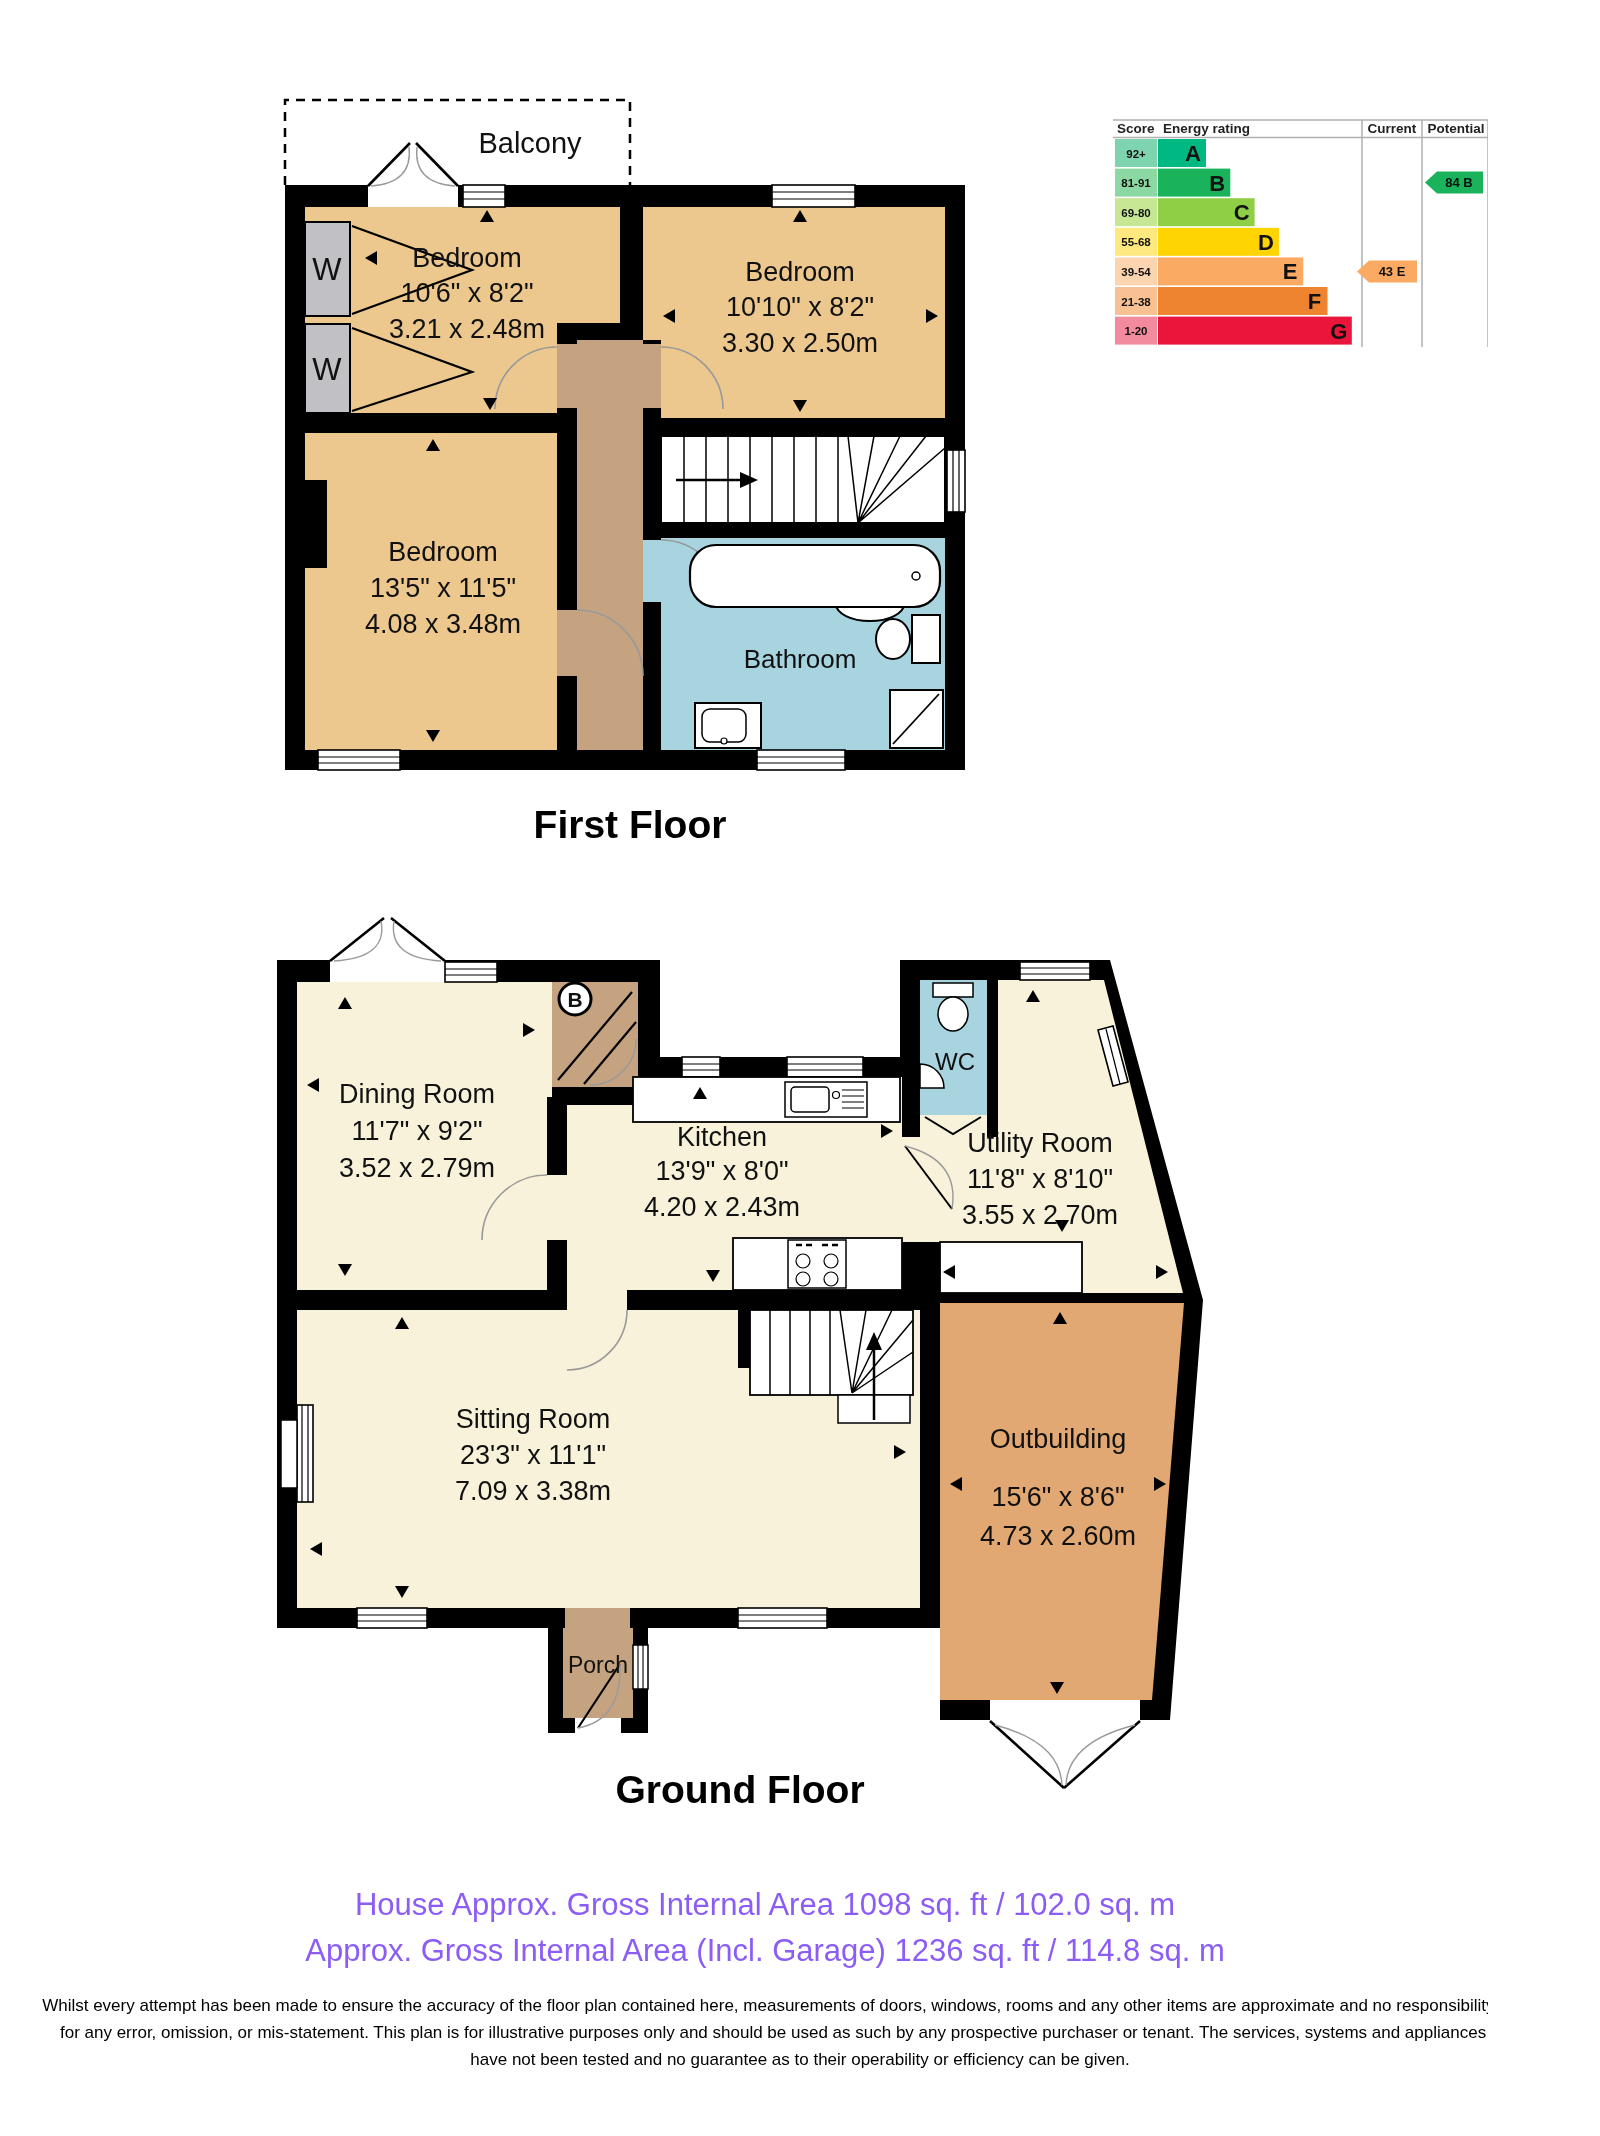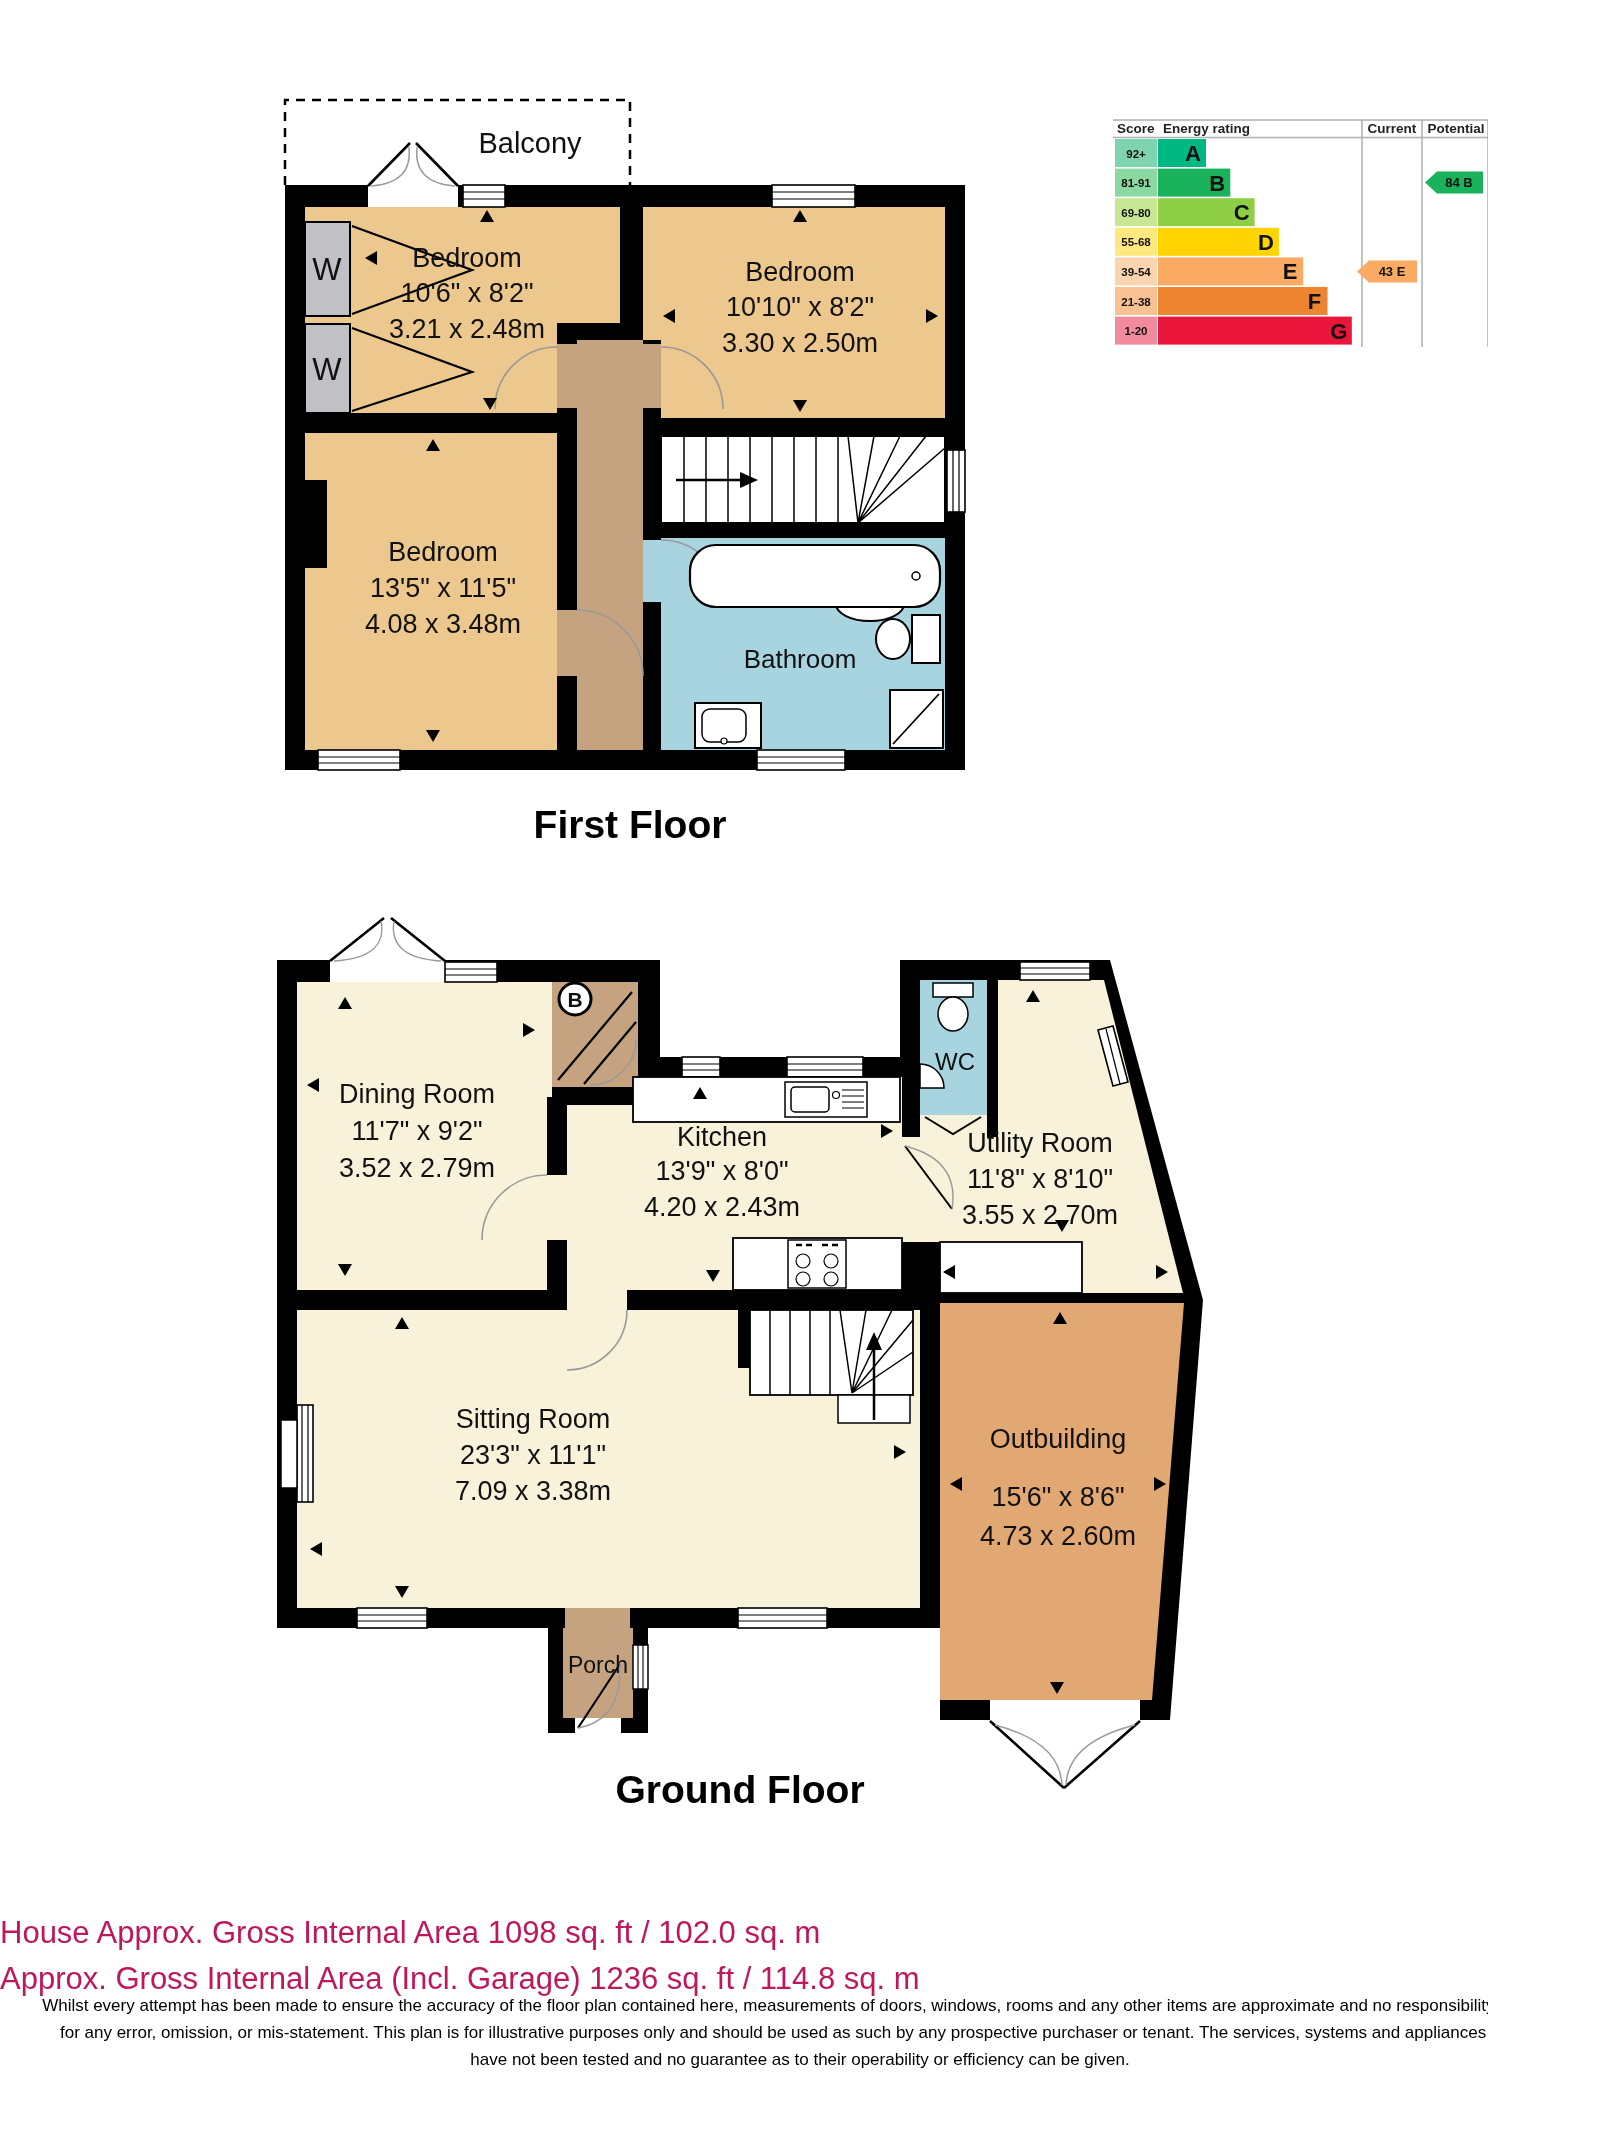--- a/index.html
+++ b/index.html
@@ -3,22 +3,22 @@
 <meta charset="utf-8">
 <style>
   html,body{margin:0;padding:0;background:#fff;}
   .canvas{position:relative;width:1488px;height:2136px;background:#fff;
           font-family:"Liberation Sans", sans-serif;color:#000;overflow:hidden;}
   svg{position:absolute;left:0;top:0;}
   svg text{font-family:"Liberation Sans", sans-serif;fill:#111;}
   .room-label{font-size:27px;}
   .floor-title{font-size:39px;font-weight:bold;fill:#000;}
   .epc-header{font-size:13.5px;font-weight:bold;fill:#222;}
-  .area-lines{position:absolute;left:0;top:1882px;width:1530px;text-align:left;
-              font-size:31px;line-height:46px;color:#be185d;margin-top:28px;}
+  .area-lines{position:absolute;left:0;top:1882px;width:1530px;text-align:center;
+              font-size:31px;line-height:46px;color:#8b5cf6;}
   .disclaimer{position:absolute;left:40px;top:1992px;width:1520px;text-align:center;
               font-size:17px;line-height:27px;color:#000;}
 </style>
 </head>
 <body>
 
 <div class="canvas">
 <svg width="1600" height="2136" viewBox="0 0 1600 2136">
 
   <g>

